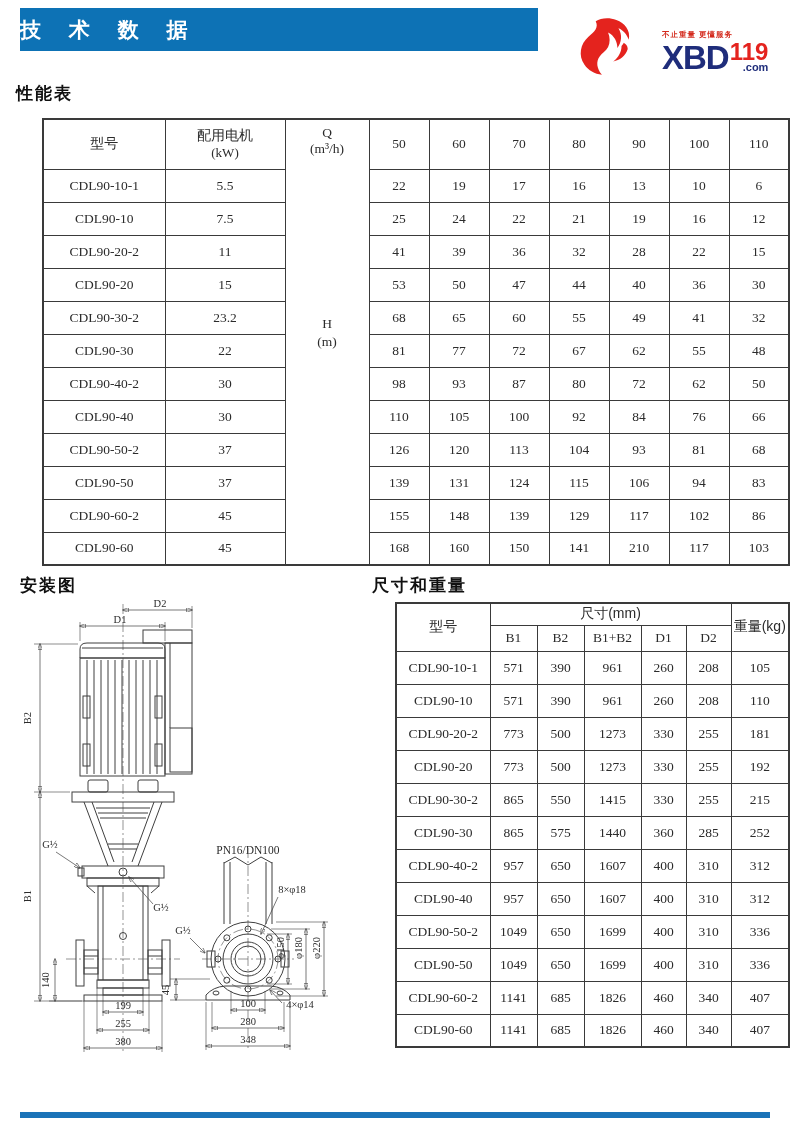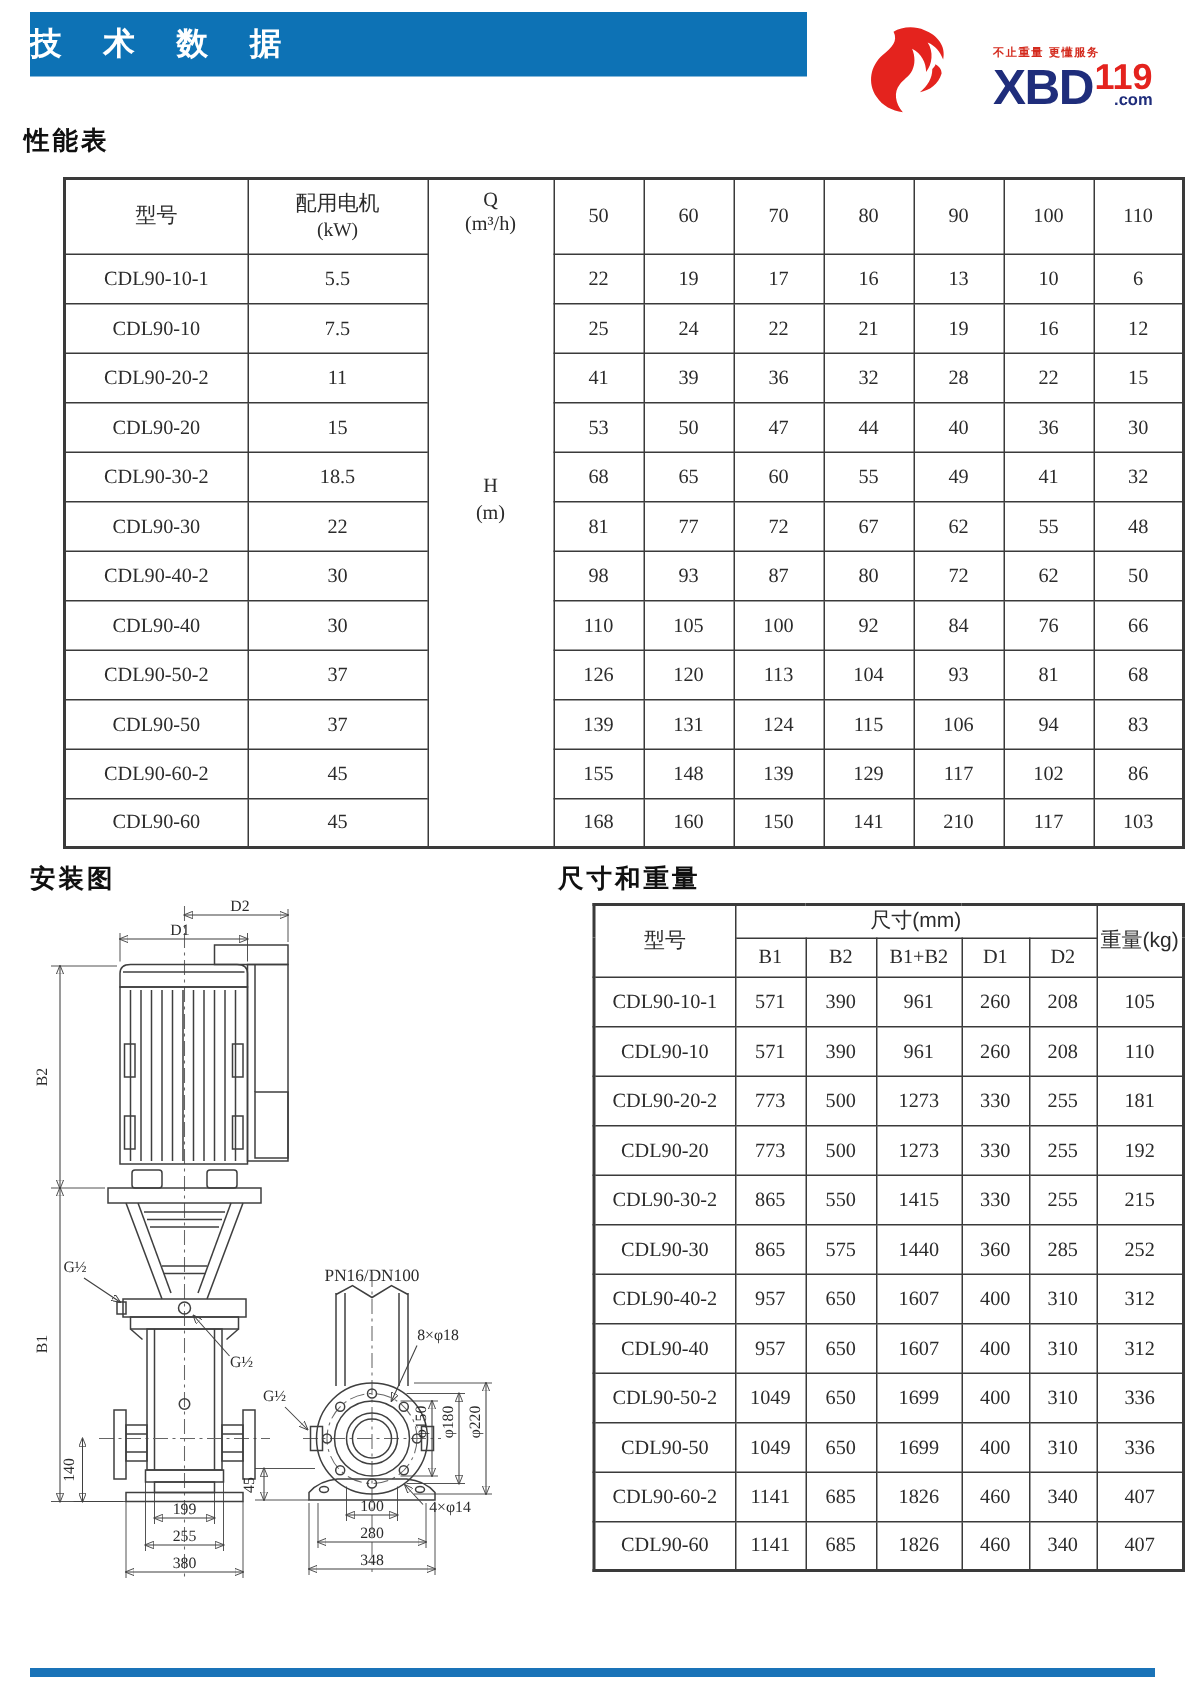--- a/index.html
+++ b/index.html
@@ -166,21 +166,21 @@
         <td class="serif">53</td>
         <td class="serif">50</td>
         <td class="serif">47</td>
         <td class="serif">44</td>
         <td class="serif">40</td>
         <td class="serif">36</td>
         <td class="serif">30</td>
       </tr>
       <tr>
         <td class="serif">CDL90-30-2</td>
-        <td class="serif">18.5</td>
+        <td class="serif">23.2</td>
         <td class="serif">68</td>
         <td class="serif">65</td>
         <td class="serif">60</td>
         <td class="serif">55</td>
         <td class="serif">49</td>
         <td class="serif">41</td>
         <td class="serif">32</td>
       </tr>
       <tr>
         <td class="serif">CDL90-30</td>

